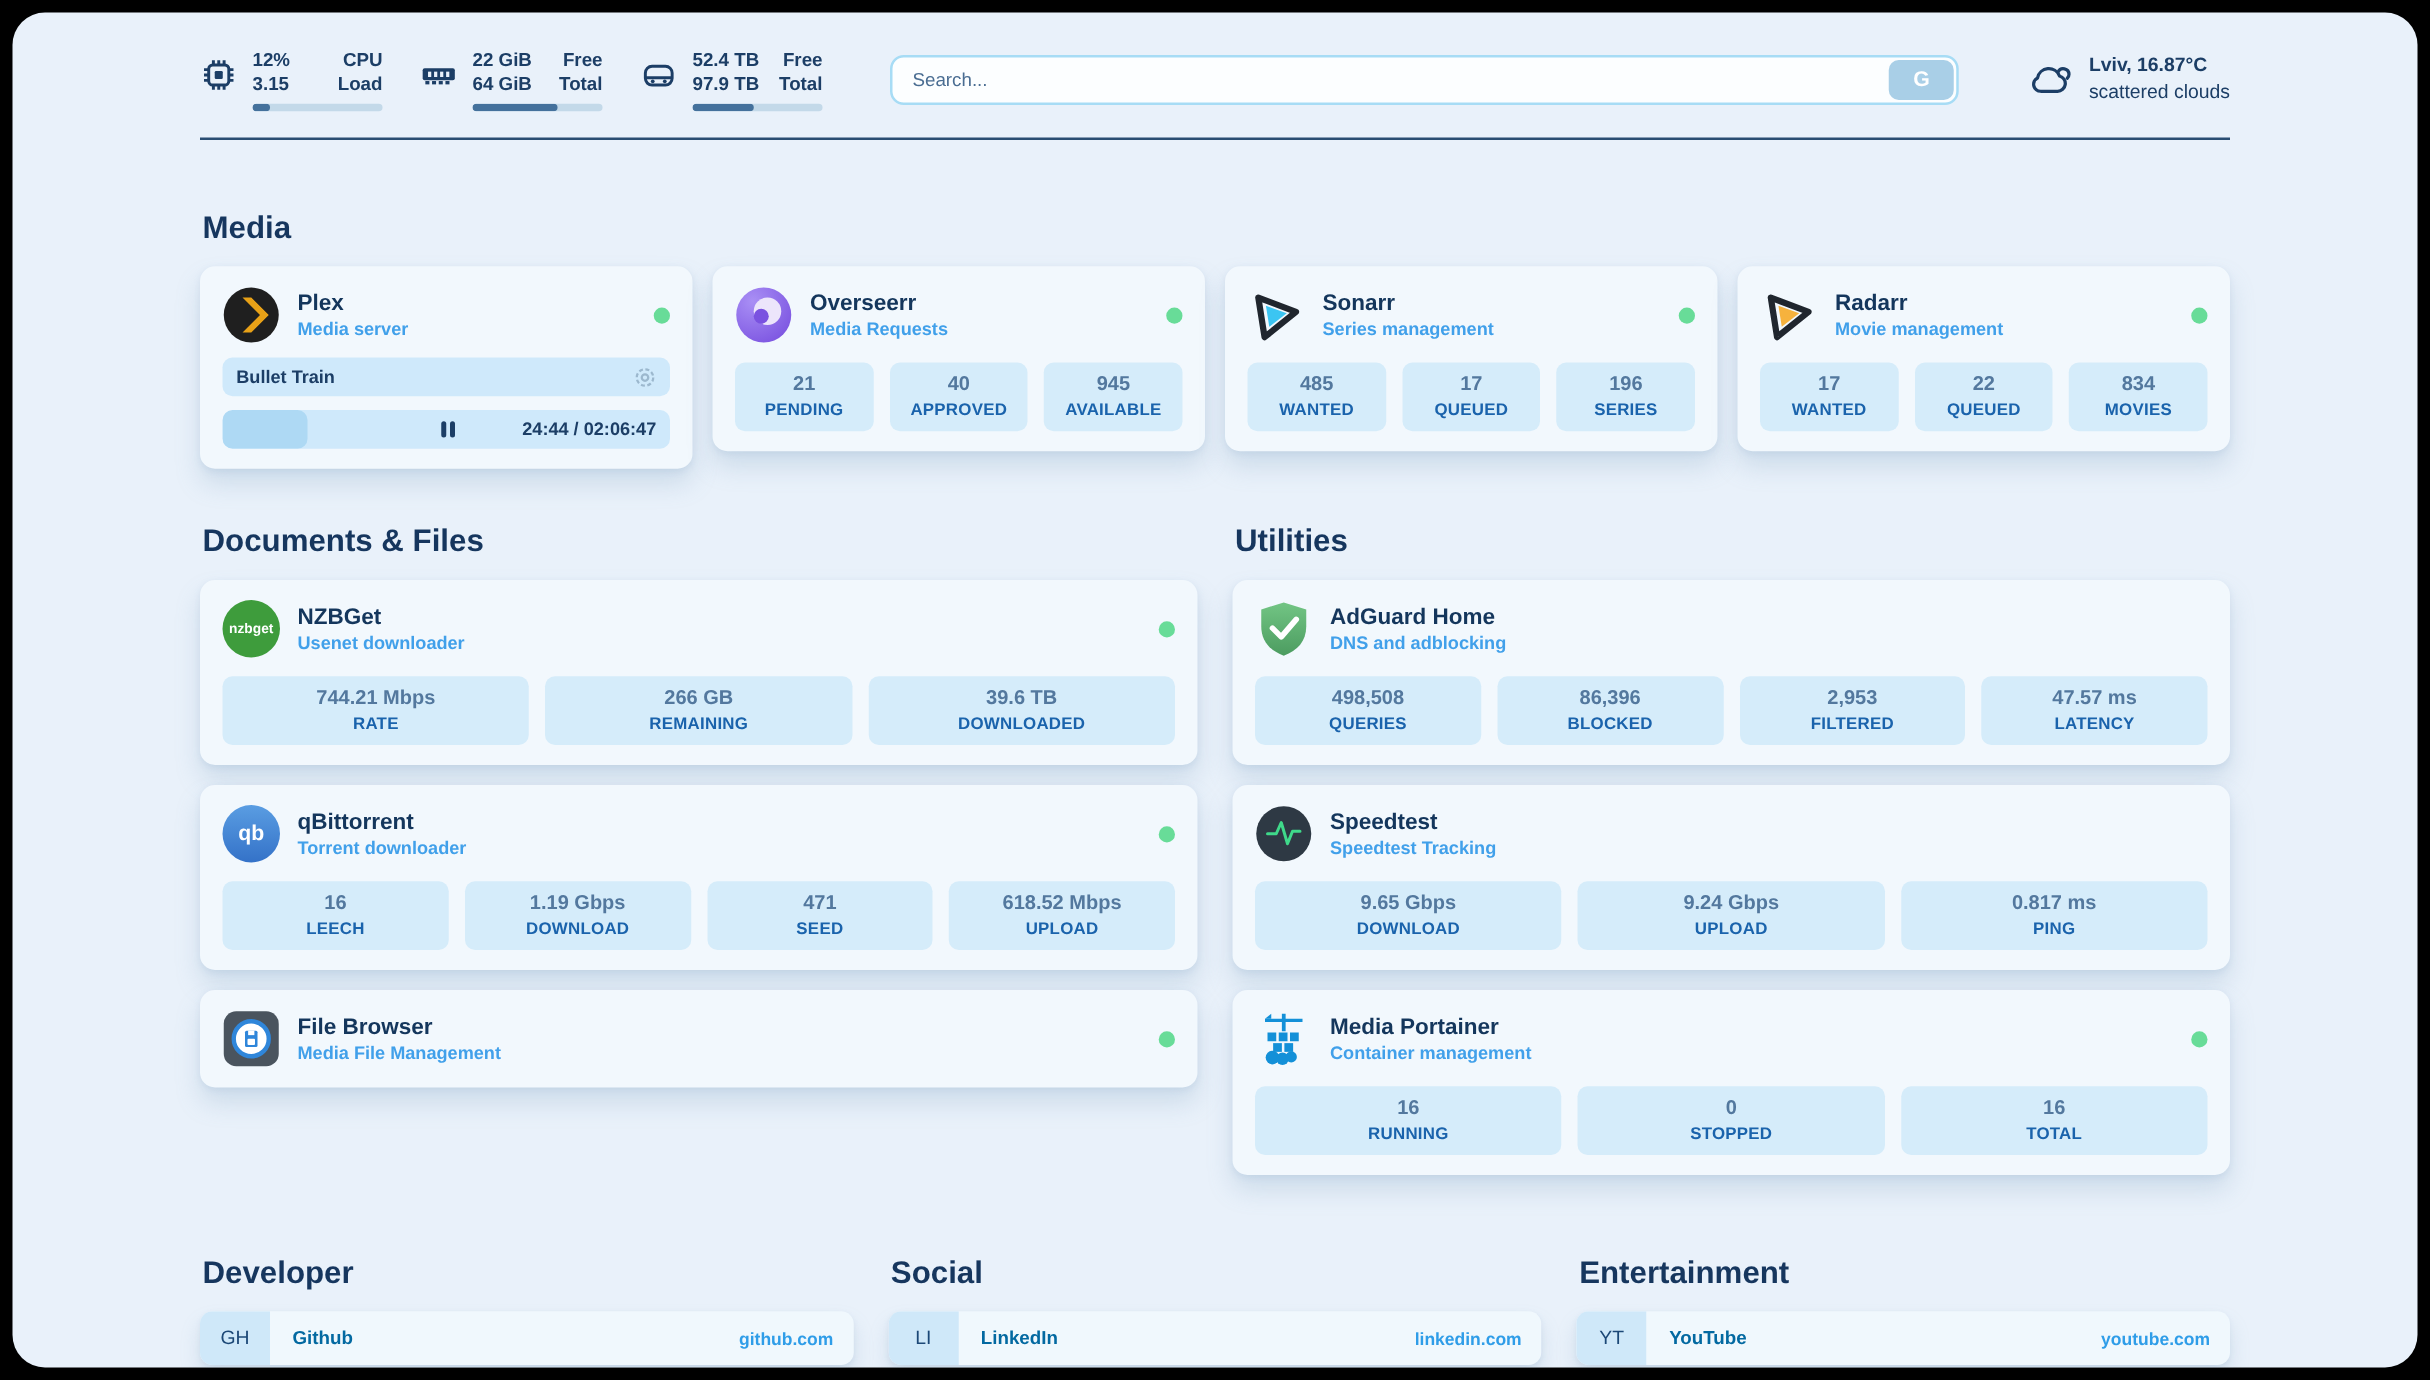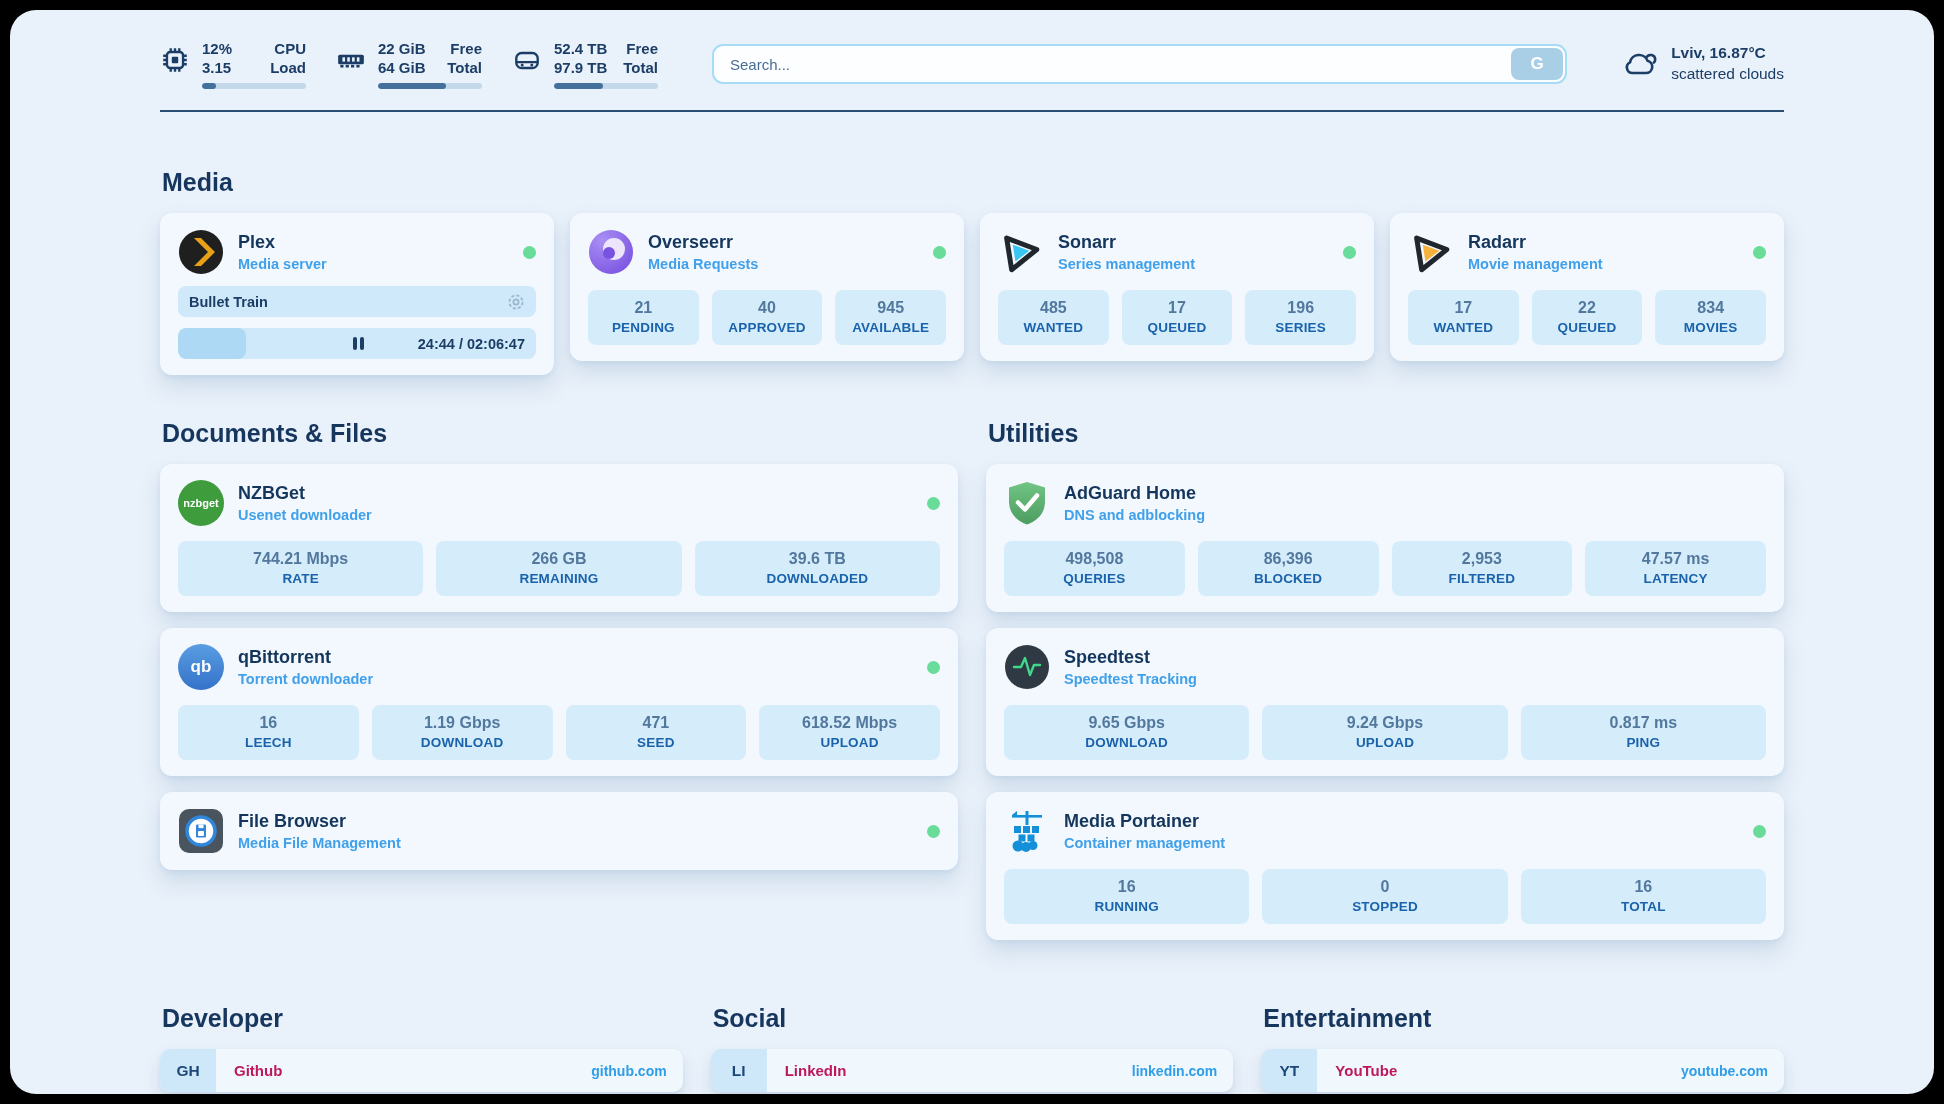--- a/index.html
+++ b/index.html
@@ -62,22 +62,22 @@
   .mid-grid{display:grid;grid-template-columns:1fr 1fr;gap:28px;margin-top:44px;}
   .mid-col{display:flex;flex-direction:column;gap:16px;}
   .mid-col .section-title{margin-bottom:0;}
 
   
   .bottom-grid{display:grid;grid-template-columns:repeat(3,1fr);gap:28px;margin-top:64px;}
   .link-list{display:flex;flex-direction:column;gap:14px;}
   .link-row{display:flex;align-items:center;background:#f0f8fd;border-radius:10px;height:43px;overflow:hidden;
     box-shadow:0 10px 16px rgba(125,159,192,.22),0 2px 4px rgba(125,159,192,.12);cursor:pointer;}
   .link-badge{width:56px;align-self:stretch;background:#cfe8f9;display:flex;align-items:center;justify-content:center;
-    font-weight:700;font-size:15.5px;color:#1c4877;flex:0 0 auto;}
-  .link-name{margin-left:18px;font-size:15px;font-weight:700;color:#be185d;}
+    font-weight:400;font-size:15.5px;color:#1c4877;flex:0 0 auto;}
+  .link-name{margin-left:18px;font-size:15px;font-weight:700;color:#0369a1;}
   .link-url{margin-left:auto;margin-right:16px;font-size:14px;color:#2f9de8;font-weight:600;}
 
   
   .icircle{border-radius:50%;display:flex;align-items:center;justify-content:center;width:46px;height:46px;}
   .nzb{background:#3e9c3c;color:#fff;font-size:11px;font-weight:700;}
   .qb{background:linear-gradient(180deg,#5a9de2,#3472c8);color:#fff;font-size:17px;font-weight:700;}
 </style>
 </head>
 <body>
 

